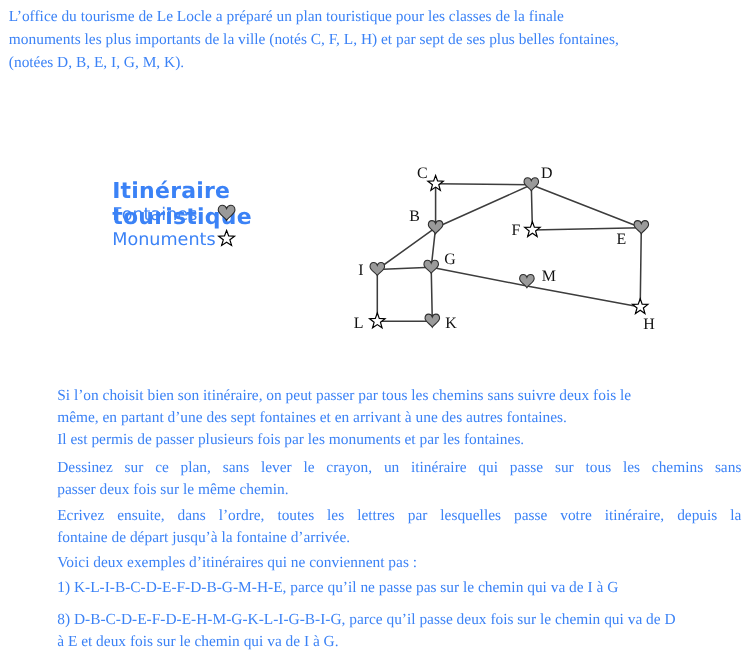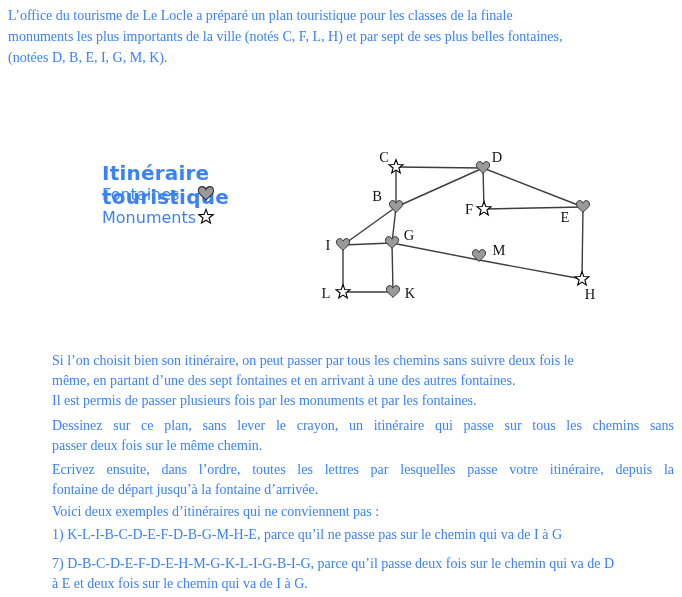--- a/index.html
+++ b/index.html
@@ -108,17 +108,17 @@
 
   <div class="tblock examples" style="top:502px">
     <div class="tline">Voici deux exemples d’itinéraires qui ne conviennent pas :</div>
   </div>
 
   <div class="tblock examples" style="top:525px">
     <div class="tline">1) K-L-I-B-C-D-E-F-D-B-G-M-H-E, parce qu’il ne passe pas sur le chemin qui va de I à G</div>
   </div>
 
   <div class="tblock examples" style="top:554px">
-    <div class="tline">7) D-B-C-D-E-F-D-E-H-M-G-K-L-I-G-B-I-G, parce qu’il passe deux fois sur le chemin qui va de D</div>
+    <div class="tline">8) D-B-C-D-E-F-D-E-H-M-G-K-L-I-G-B-I-G, parce qu’il passe deux fois sur le chemin qui va de D</div>
     <div class="tline">à E et deux fois sur le chemin qui va de I à G.</div>
   </div>
 
 </div>
 
 </body></html>

